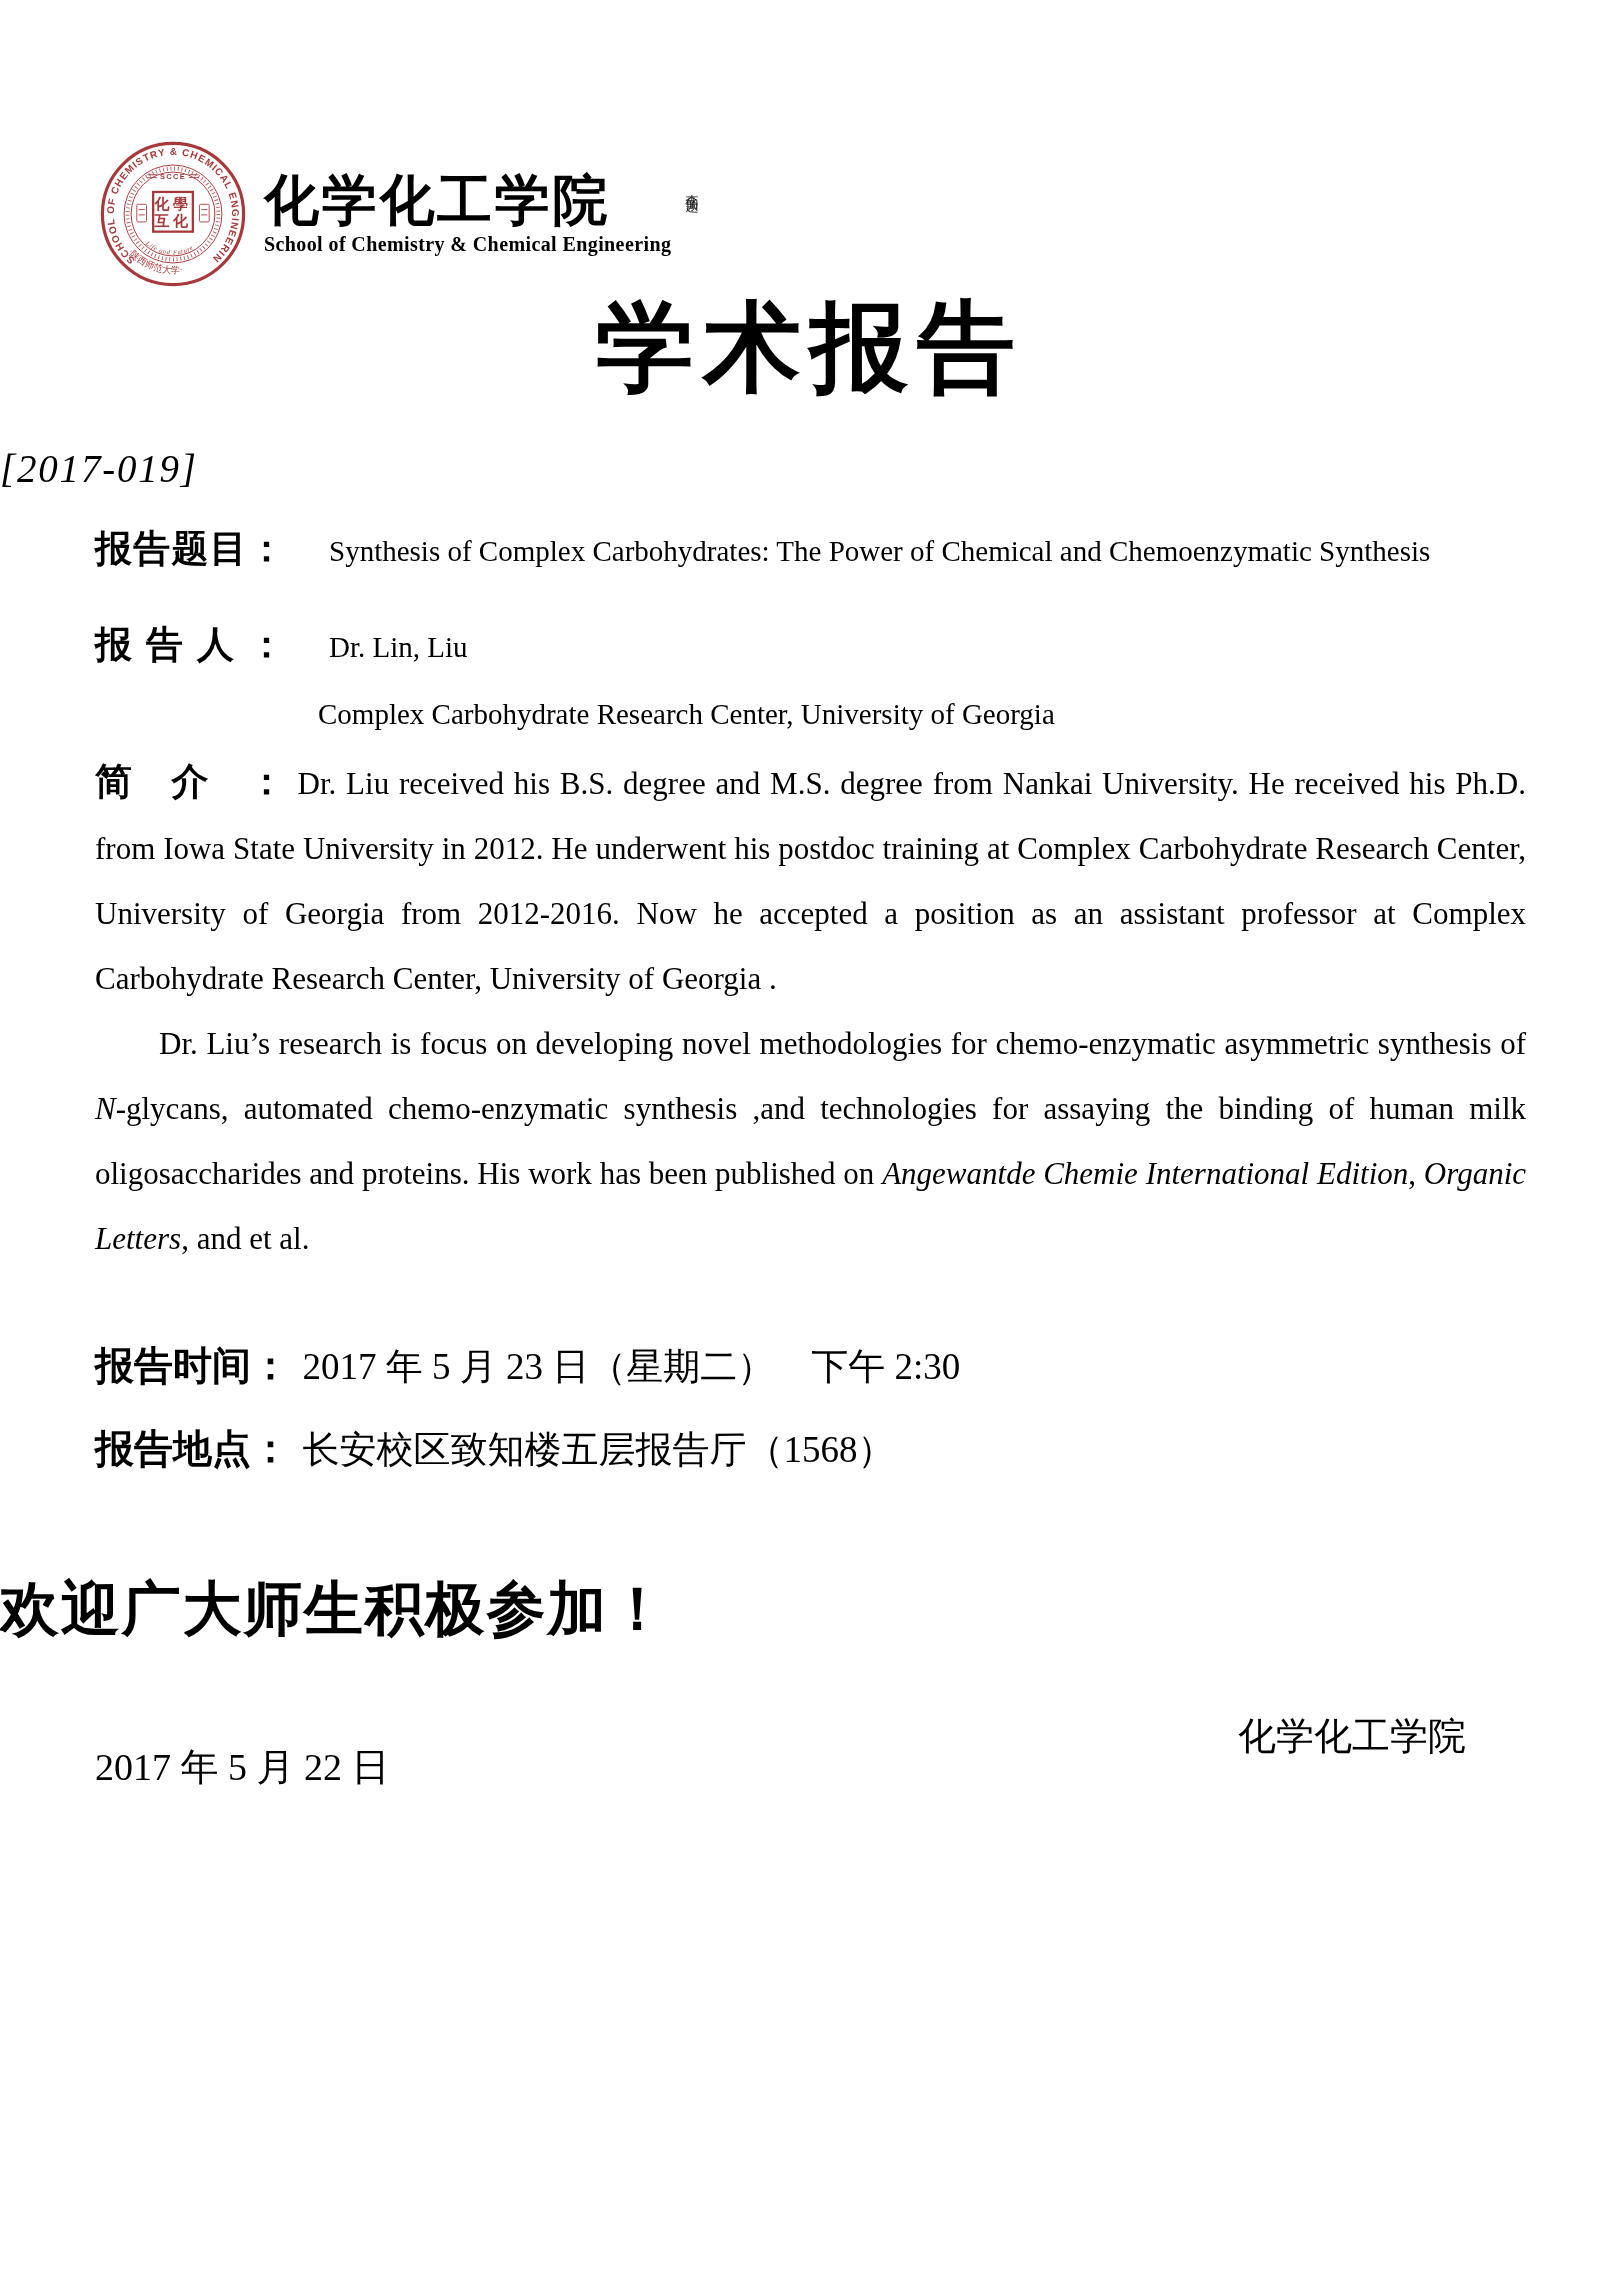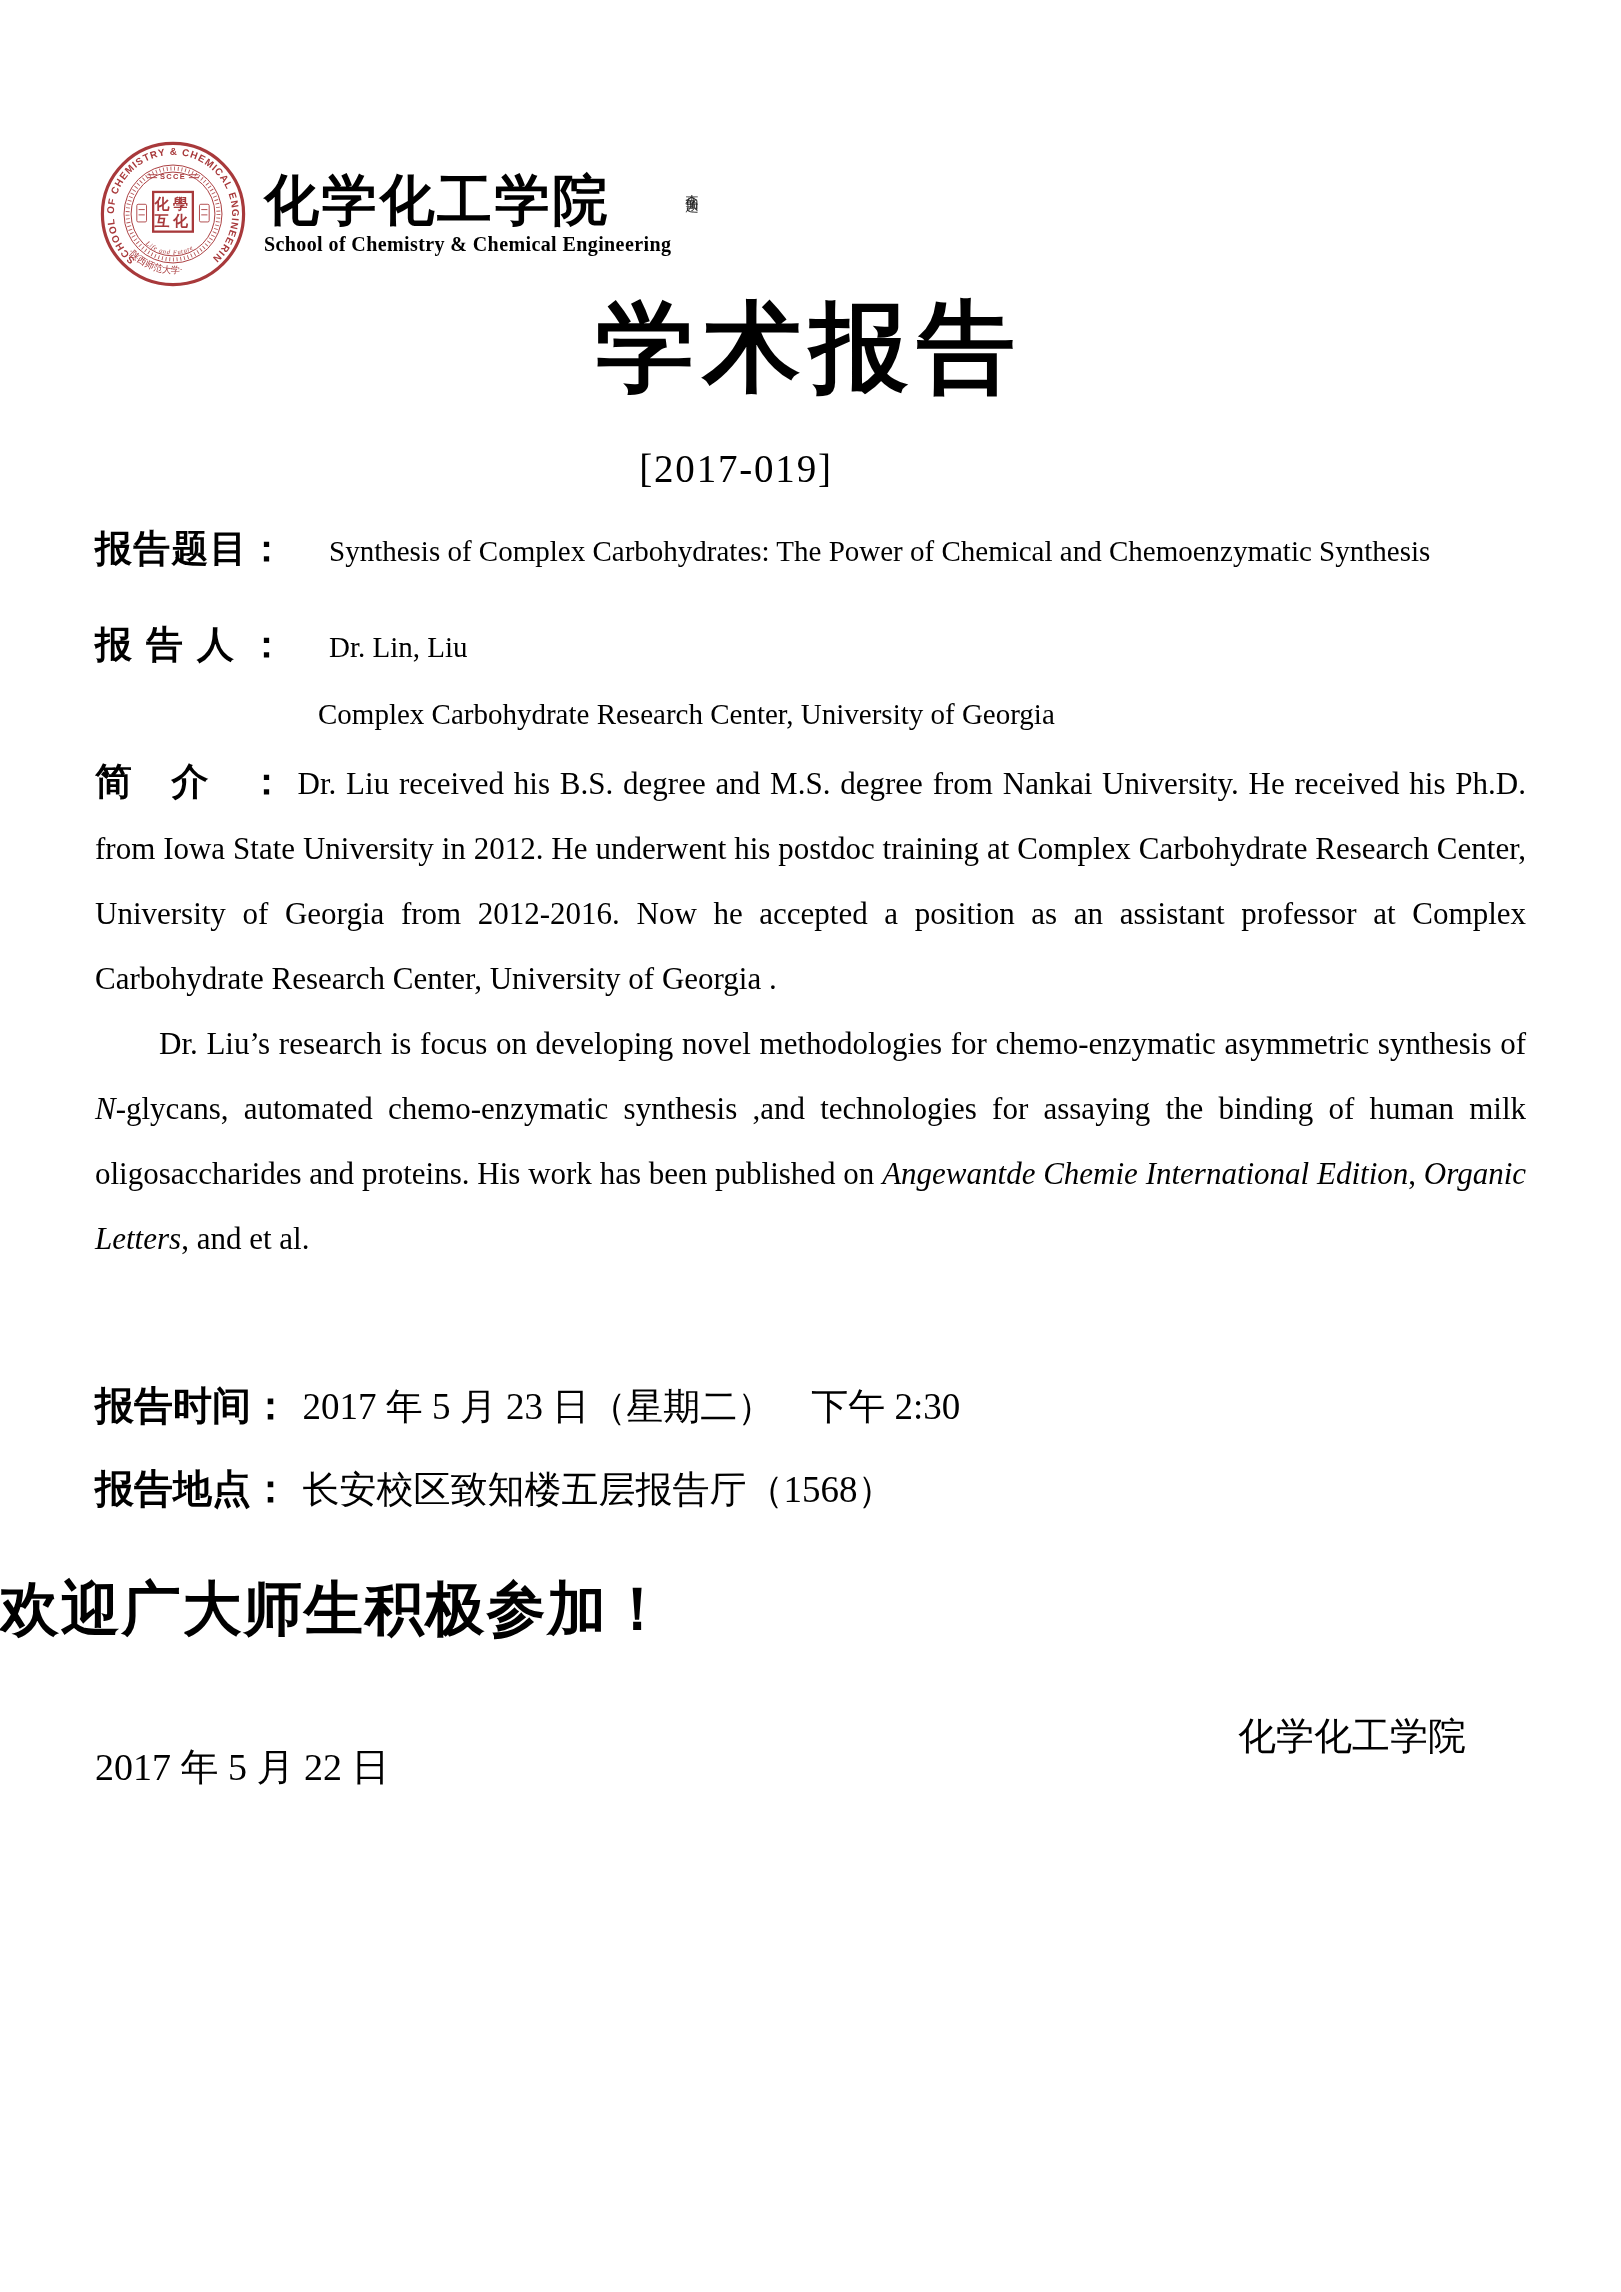--- a/index.html
+++ b/index.html
@@ -25,40 +25,40 @@
     writing-mode:vertical-rl;font-size:13.4px;line-height:1.1;letter-spacing:2.7px;
     margin-left:12.5px;margin-top:-52px;color:#222;
   }
 
   
   .main-title{
     left:0;top:287px;width:1620px;text-align:center;
     font-size:98px;font-weight:900;letter-spacing:9px;line-height:1.25;
   }
   .doc-number{
-    left:0;top:446px;width:1472px;text-align:center;
-    font-size:39px;letter-spacing:1.8px;
+    left:0;top:446px;width:1472px;text-align:left;
+    font-size:39px;letter-spacing:1.8px;font-style:italic;
   }
 
   
   .content{left:95px;width:1431px;}
   .field-line{display:flex;align-items:baseline;}
   .field-label{
     display:inline-flex;justify-content:space-between;width:190px;flex:0 0 auto;
     font-size:37px;font-weight:bold;line-height:1.15;
   }
   .field-value-en{font-size:29px;margin-left:44px;white-space:nowrap;}
   .affiliation{font-size:29px;margin-left:223px;white-space:nowrap;}
 
   .bio{margin:0;text-align:justify;font-size:31px;line-height:65px;}
   .bio .field-label{vertical-align:baseline;margin-right:12.5px;}
   .bio2{text-indent:64px;margin:0;text-align:justify;font-size:31px;line-height:65px;}
   .it{font-style:italic;}
 
-  .sched-line{display:flex;align-items:baseline;margin-top:40px;}
+  .sched-line{display:flex;align-items:baseline;}
   .sched-label{font-size:39px;font-weight:bold;flex:0 0 auto;}
   .sched-value{font-size:37px;margin-left:12.5px;white-space:nowrap;}
 
   .welcome{
     left:0;top:1570px;width:1622px;text-align:left;
     font-size:59px;font-weight:900;letter-spacing:1.8px;
   }
 
   .footer-college{left:95px;top:1711px;width:1371px;text-align:right;font-size:38px;}
   .footer-date{left:95px;top:1742px;width:1365px;text-align:left;font-size:38px;}

